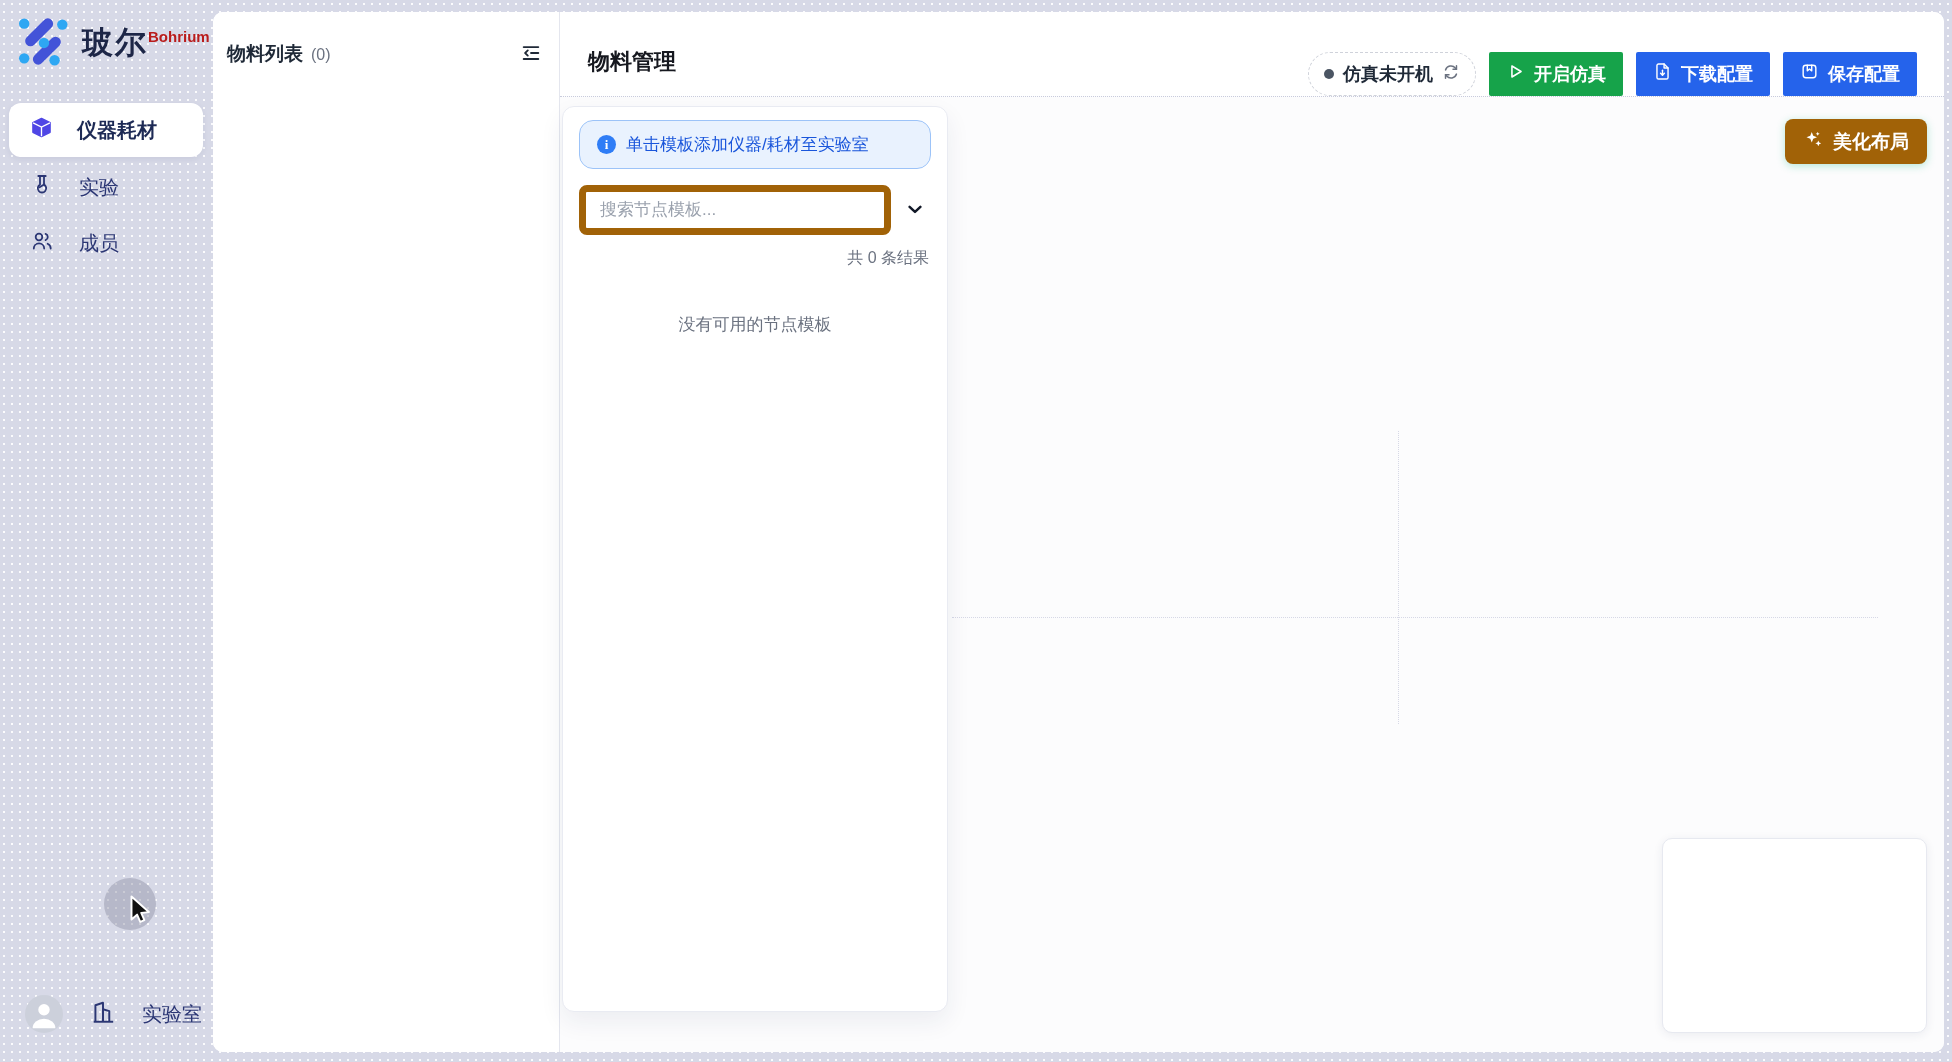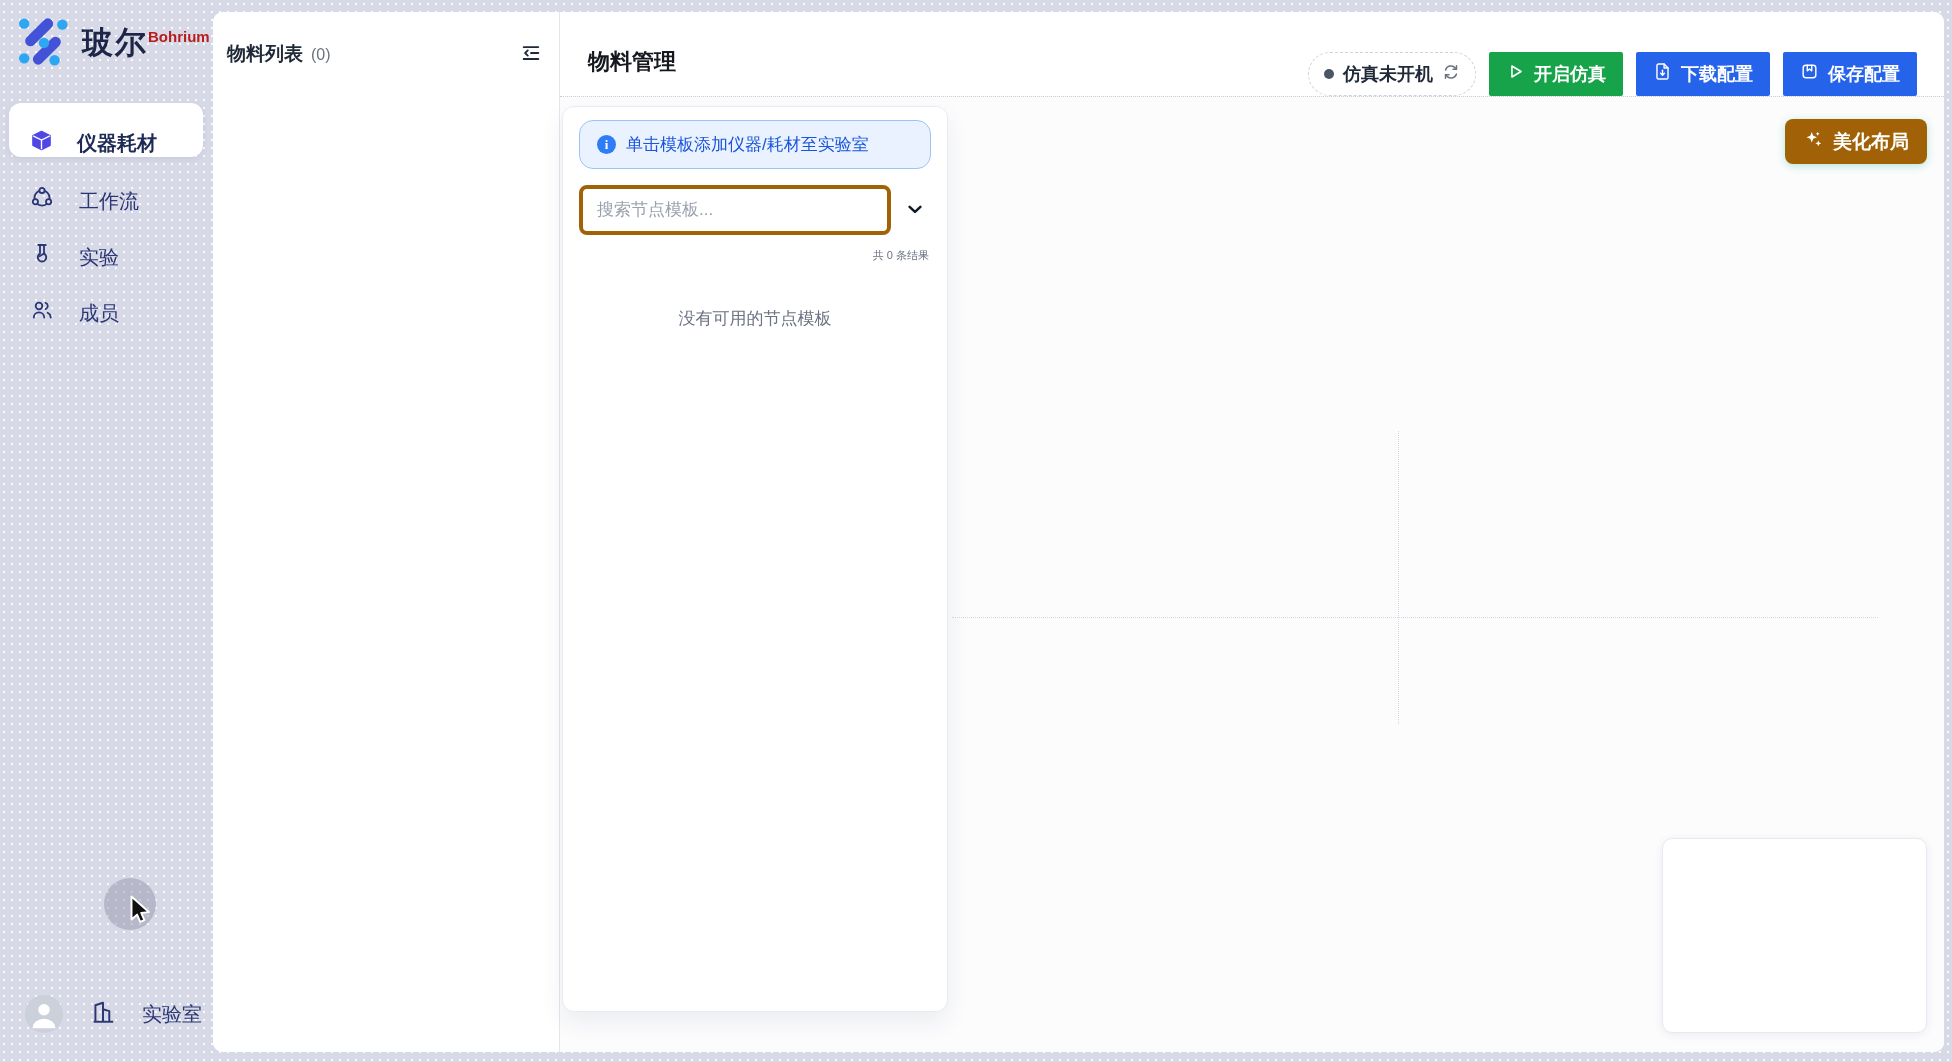--- a/index.html
+++ b/index.html
@@ -12,21 +12,21 @@
     position:relative; overflow:hidden;
     color:#1f2937;
   }
   
   .sidebar{ position:absolute; left:0; top:0; width:213px; height:1062px; }
   .logo-row{ position:absolute; left:16px; top:14px; display:flex; align-items:center; gap:12px; }
   .brand-col{ display:flex; flex-direction:row; }
   .brand-name{ font-size:31px; font-weight:bold; color:#1d2647; letter-spacing:2px; line-height:1.05; }
   .brand-sub{ font-size:15px; font-weight:bold; color:#b91c1c; margin-top:1px; }
   .nav{ position:absolute; left:0; top:103px; width:213px; }
-  .nav-item{ display:flex; align-items:flex-end; height:56px; padding-left:30px; gap:25px;
+  .nav-item{ display:flex; align-items:center; height:56px; padding-left:30px; gap:25px;
              color:#2b3674; font-size:20px; cursor:pointer; }
   .nav-item.active{ background:#fff; border-radius:12px; margin:0 10px 2px 9px; height:54px;
              padding-left:21px; gap:24px; font-weight:bold; color:#1d2a55;
              box-shadow:0 2px 6px rgba(31,41,90,.08); }
   .side-footer{ position:absolute; left:25px; top:995px; display:flex; align-items:center; }
   .avatar{ width:38px; height:38px; border-radius:50%; background:#ccd0db; display:flex;
            align-items:center; justify-content:center; overflow:hidden; }
   .lab-row{ display:flex; align-items:center; gap:26px; margin-left:27px; color:#2b3674; font-size:20px; }
   .ripple{ position:absolute; left:104px; top:878px; width:52px; height:52px; border-radius:50%;
            background:rgba(141,145,164,.45); }
@@ -66,25 +66,25 @@
   .tpl-panel{ position:absolute; left:2px; top:9px; width:386px; height:906px; background:#fff;
             border:1px solid #e9ebf2; border-radius:12px; padding:13px 16px;
             box-shadow:0 10px 25px rgba(30,40,90,.07); }
   .banner{ display:flex; align-items:center; gap:10px; height:49px; padding:0 17px;
             background:#e9f2fe; border:1px solid #9cc3f8; border-radius:14px;
             color:#1a56db; font-size:17px; cursor:pointer; }
   .info-dot{ width:19px; height:19px; border-radius:50%; background:#2f7df6; color:#fff;
             font-size:13px; font-weight:bold; display:flex; align-items:center; justify-content:center;
             font-family:"Liberation Serif",serif; flex:none; }
   .search-row{ display:flex; align-items:center; margin-top:16px; }
-  .search-input{ width:312px; height:50px; border:4px solid #a16207; border-radius:8px;
+  .search-input{ width:312px; height:50px; border:7px solid #a16207; border-radius:8px;
             padding:0 14px; font-size:17px; color:#1f2937; font-family:inherit; background:#fff; }
   .search-input::placeholder{ color:#9aa1ad; }
   .chev-btn{ margin-left:14px; background:none; border:none; cursor:pointer; display:flex; }
-  .result-count{ text-align:right; margin-top:13px; padding-right:2px; font-size:11px; color:#6b7280; }
+  .result-count{ text-align:right; margin-top:13px; padding-right:2px; font-size:16px; color:#6b7280; }
   .empty-text{ text-align:center; margin-top:44px; font-size:17px; color:#6b7280; }
   .beautify{ position:absolute; top:22px; right:17px; height:45px; display:flex; align-items:center;
             gap:9px; padding:0 18px; background:#a16207; border:none; border-radius:8px; color:#fff;
             font-size:19px; font-weight:600; cursor:pointer; font-family:inherit;
             box-shadow:0 2px 8px rgba(16,185,129,.3); }
   .minimap{ position:absolute; right:17px; bottom:19px; width:265px; height:195px; background:#fff;
             border:1px solid #e7e9f0; border-radius:10px; box-shadow:0 2px 10px rgba(40,50,90,.08); }
 </style>
 </head>
 <body>
@@ -114,31 +114,20 @@
 
   <div class="nav">
     <div class="nav-item active">
       <span>
         <svg width="23" height="23" viewBox="0 0 24 24">
           <path fill="#4f46e5" stroke="#4f46e5" stroke-width="1.4" stroke-linejoin="round" d="M12 2.5 21 7v10l-9 4.5L3 17V7z"></path>
           <path fill="none" stroke="#fff" stroke-width="1.4" d="M3.2 7.2 12 11.5l8.8-4.3M12 11.5V21"></path>
         </svg>
       </span>
       <span>仪器耗材</span>
-    </div>
-    <div class="nav-item">
-      <span>
-        <svg width="24" height="24" viewBox="0 0 24 24" fill="none" stroke="#2b3674" stroke-width="1.8">
-          <circle cx="12" cy="12" r="7.6"></circle>
-          <circle cx="12" cy="4.4" r="2.6" fill="#dadcec"></circle>
-          <circle cx="5.4" cy="15.8" r="2.6" fill="#dadcec"></circle>
-          <circle cx="18.6" cy="15.8" r="2.6" fill="#dadcec"></circle>
-        </svg>
-      </span>
-      <span>工作流</span>
     </div>
     <div class="nav-item">
       <span>
         <svg width="24" height="24" viewBox="0 0 24 24" fill="none" stroke="#2b3674" stroke-width="1.8" stroke-linecap="round" stroke-linejoin="round">
           <path d="M8.3 3h7.4"></path>
           <path d="M10 3v8.6a4.2 4.2 0 1 0 4 0V3"></path>
           <path d="M9.6 14.2l4.8-3"></path>
         </svg>
       </span>
       <span>实验</span>

